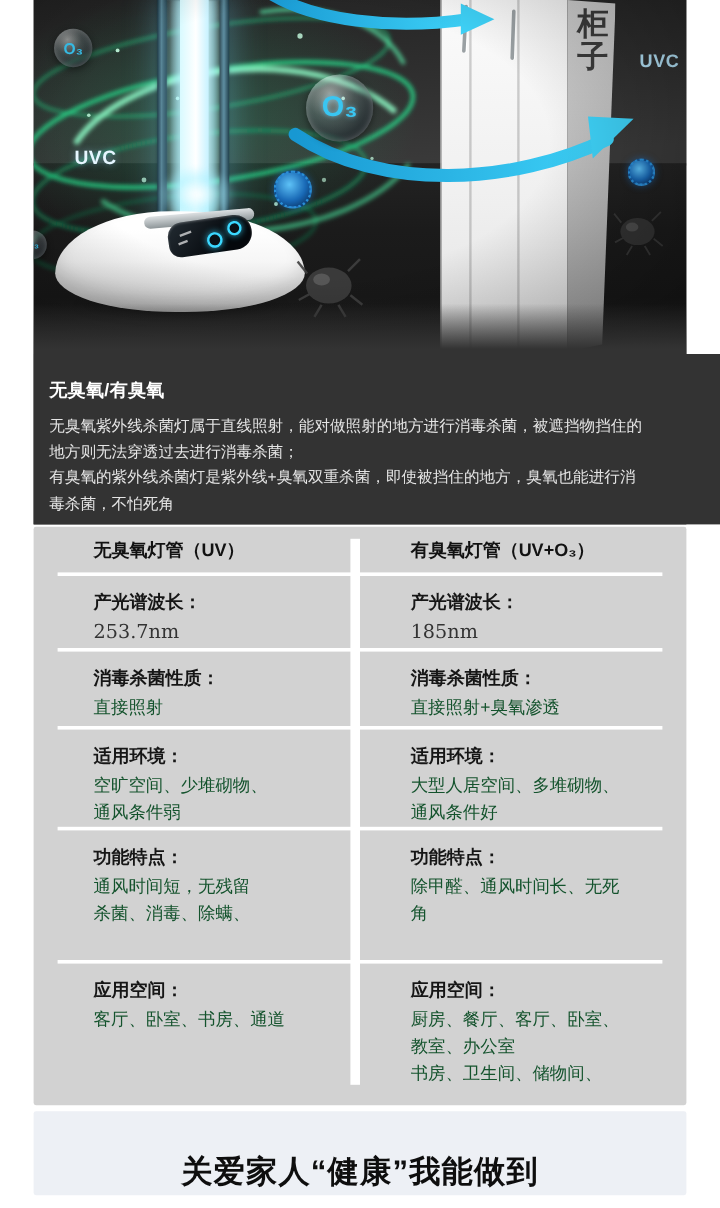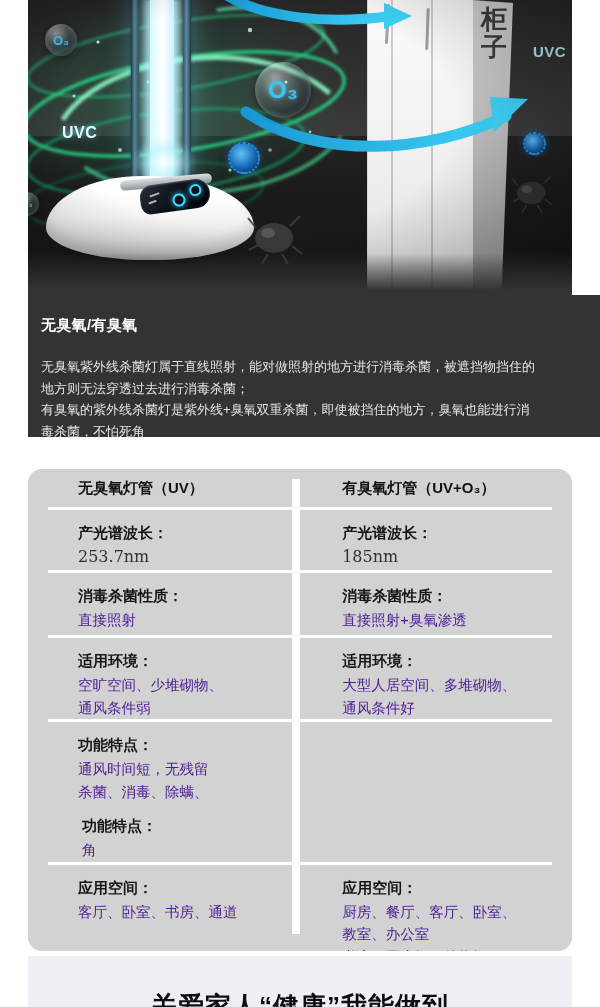--- a/index.html
+++ b/index.html
@@ -84,38 +84,38 @@
   .virus { position:absolute; border-radius:50%; border:2px dotted #2a8fd8;
          background:radial-gradient(circle at 40% 35%, #5ec2f7, #1868b5 55%, #0c3a6e 85%);
          box-shadow:0 0 6px rgba(30,110,190,.6); }
   .v1 { left:200px; top:142px; width:32px; height:32px; }
   .v2 { left:495px; top:132px; width:23px; height:23px; }
   .mite { position:absolute; }
 
   
   .panel { width:592px; height:142px; padding:21px 26px 10px 13px; background:#333333; }
   .panel h2 { color:#ffffff; font-size:15px; font-weight:bold; letter-spacing:.3px; }
-  .panel p { width:498px; margin-top:21px; color:#e4e4e4; font-size:13px; line-height:21.5px;
+  .panel p { width:498px; margin-top:9px; color:#e4e4e4; font-size:13px; line-height:21.5px;
              word-break:break-all; }
   .panel p + p { margin-top:0; }
 
   
-  .card { position:relative; margin-top:32px; width:544px; height:482px; background:#d2d2d2;
-          border-radius:14px; overflow:hidden; }
+  .card { position:relative; margin-top:2px; width:544px; height:482px; background:#d2d2d2;
+          border-radius:2px; overflow:hidden; }
   .vdiv { position:absolute; left:264px; top:10px; width:8px; height:455px; background:#ffffff; }
   .hr { height:3px; margin:0 20px; background:#ffffff; position:relative; z-index:2; }
   .trow { display:flex; }
   .cell { padding:12px 14px 0 50px; }
   .cell-l { width:264px; }
   .cell-r { width:280px; margin-left:8px; padding-left:46px; }
   .thead { height:38px; align-items:center; }
   .thead .cell { padding-top:0; }
   .th { font-size:15px; font-weight:bold; color:#121212; }
   .rlabel { font-size:15px; font-weight:bold; color:#161616; line-height:21px; margin-bottom:3px; }
-  .rline { font-size:14.5px; color:#4c1d95; line-height:22.5px; }
+  .rline { font-size:14.5px; color:#14532d; line-height:22.5px; }
   .rline.serif { font-family:"DejaVu Serif","Liberation Serif",serif; font-size:16px; color:#333; }
 
   
   .footer { margin-top:5px; width:544px; height:70px; background:#edf0f5; border-radius:2px; }
   .footer h1 { padding-top:33px; text-align:center; font-size:26px; font-weight:bold; color:#0e0e0e;
                letter-spacing:1px; }
 </style>
 </head>
 <body>
 
@@ -291,28 +291,29 @@
               <div class="rline">空旷空间、少堆砌物、</div>
               <div class="rline">通风条件弱</div>
             </div>
             <div class="cell cell-r">
               <div class="rlabel">适用环境：</div>
               <div class="rline">大型人居空间、多堆砌物、</div>
               <div class="rline">通风条件好</div>
             </div>
           </div>
           <div class="hr"></div>
-          <div class="trow" style="min-height: 108px; flex-direction: column;">
+          <div class="trow" style="min-height: 108px;">
             <div class="cell cell-l">
               <div class="rlabel">功能特点：</div>
               <div class="rline">通风时间短，无残留</div>
               <div class="rline">杀菌、消毒、除螨、</div>
             </div>
             <div class="cell cell-r">
               <div class="rlabel">功能特点：</div>
+              <div class="rline">除甲醛、通风时间长、无死</div>
               <div class="rline">角</div>
             </div>
           </div>
           <div class="hr"></div>
           <div class="trow" style="min-height: 120px;">
             <div class="cell cell-l">
               <div class="rlabel">应用空间：</div>
               <div class="rline">客厅、卧室、书房、通道</div>
             </div>
             <div class="cell cell-r">

